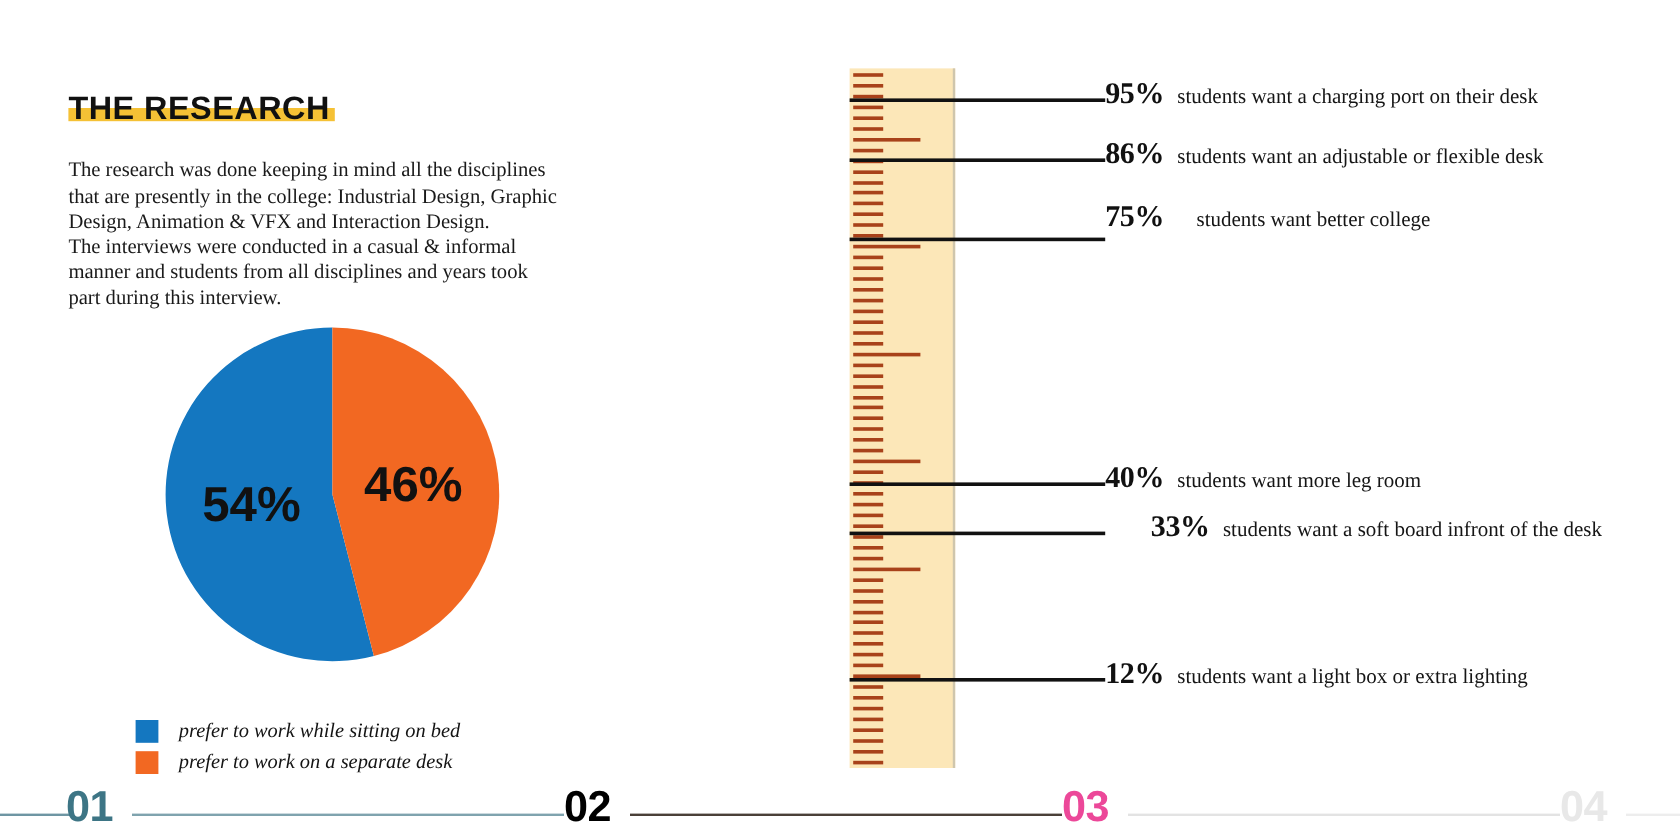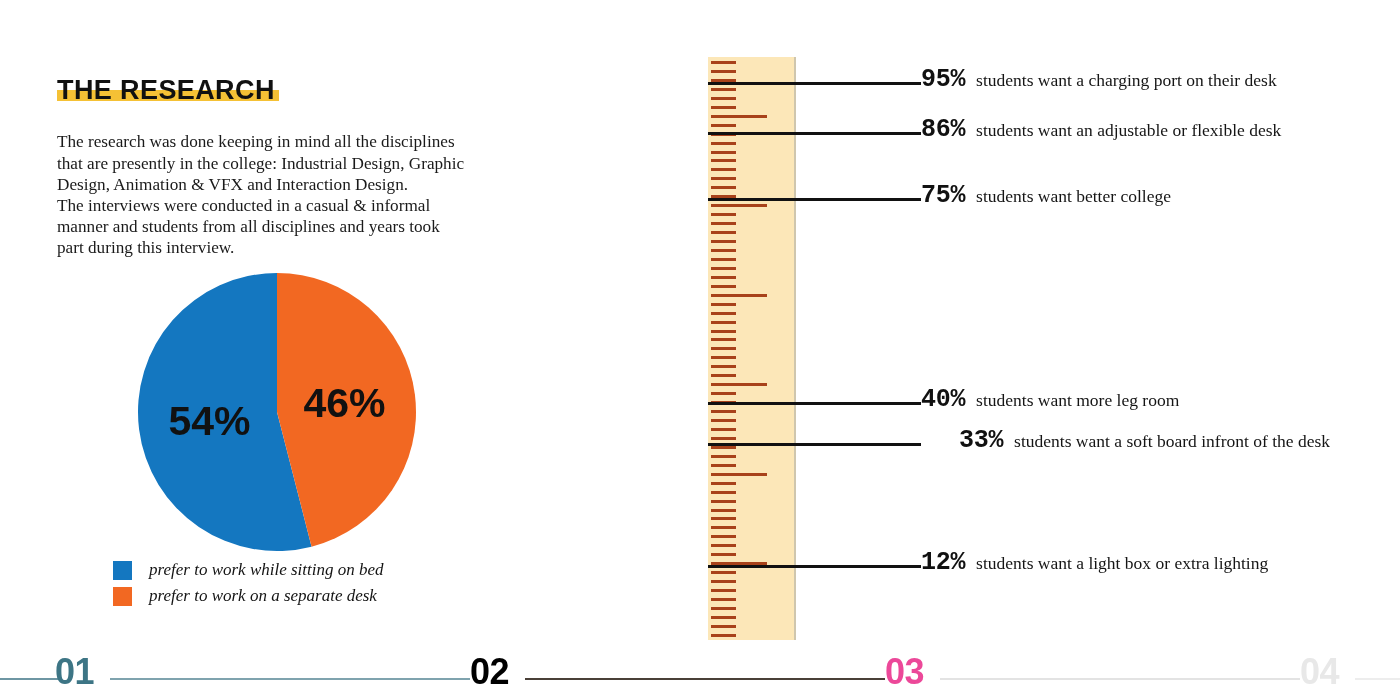--- a/index.html
+++ b/index.html
@@ -45,21 +45,21 @@
   .pie-wrap{position:absolute;left:137px;top:272px;width:280px;height:280px;}
   .pie-svg{display:block;}
   .pie-label{
     font-family:"Liberation Sans", sans-serif;
     font-weight:bold;
     font-size:41px;
     fill:#111111;
   }
 
   
-  .legend{position:absolute;left:113px;top:557px;text-align:center;}
+  .legend{position:absolute;left:113px;top:596px;text-align:center;}
   .legend-row{display:flex;align-items:center;height:26px;}
   .legend-swatch{width:19px;height:19px;display:block;}
   .legend-text{
     margin-left:17px;
     font-family:"Liberation Serif", serif;
     font-style:italic;
     font-size:17px;
     color:#141414;
     white-space:nowrap;
   }
@@ -78,21 +78,21 @@
   .tick.long{width:56px;}
 
   
   .leader{
     position:absolute;
     height:2.5px;background:#111111;
     left:708px;
   }
   .callout{position:absolute;left:921px;display:flex;align-items:baseline;white-space:nowrap;}
   .callout-pct{
-    font-family:Liberation Mono, monospace;
+    font-family:Liberation Serif, serif;
     font-weight:bold;
     font-size:25px;
     color:#111111;
     letter-spacing:-.3px;
   }
   .callout-text{
     margin-left:11px;
     font-family:"Liberation Serif", serif;
     font-size:17.5px;
     color:#151515;
@@ -223,21 +223,21 @@
       <div class="callout" style="top: 65px;">
         <span class="callout-pct">95%</span>
         <span class="callout-text">students want a charging port on their desk</span>
       </div>
       <div class="leader" style="top: 132px; width: 213px;"></div>
       <div class="callout" style="top: 115px;">
         <span class="callout-pct">86%</span>
         <span class="callout-text">students want an adjustable or flexible desk</span>
       </div>
       <div class="leader" style="top: 198px; width: 213px;"></div>
-      <div class="callout" style="top: 181px;">
+      <div class="callout" style="top: 167px; gap: 16px;">
         <span class="callout-pct">75%</span>
         <span class="callout-text">students want better college</span>
       </div>
       <div class="leader" style="top: 402px; width: 213px;"></div>
       <div class="callout" style="top: 385px;">
         <span class="callout-pct">40%</span>
         <span class="callout-text">students want more leg room</span>
       </div>
       <div class="leader" style="top: 443px; width: 213px;"></div>
       <div class="callout" style="top: 426px; margin-left: 38px;">

